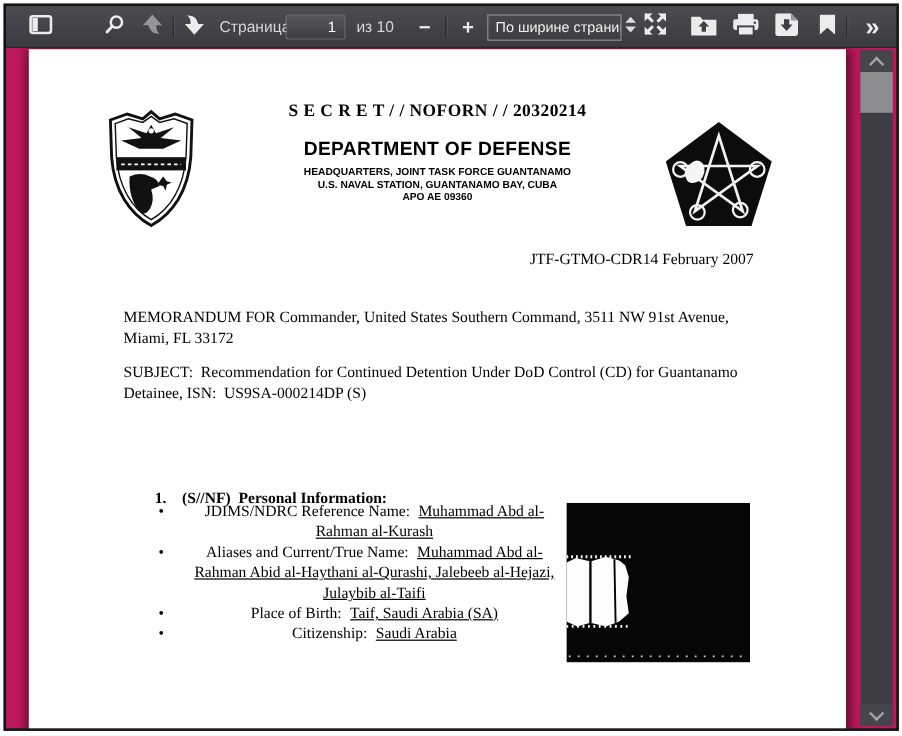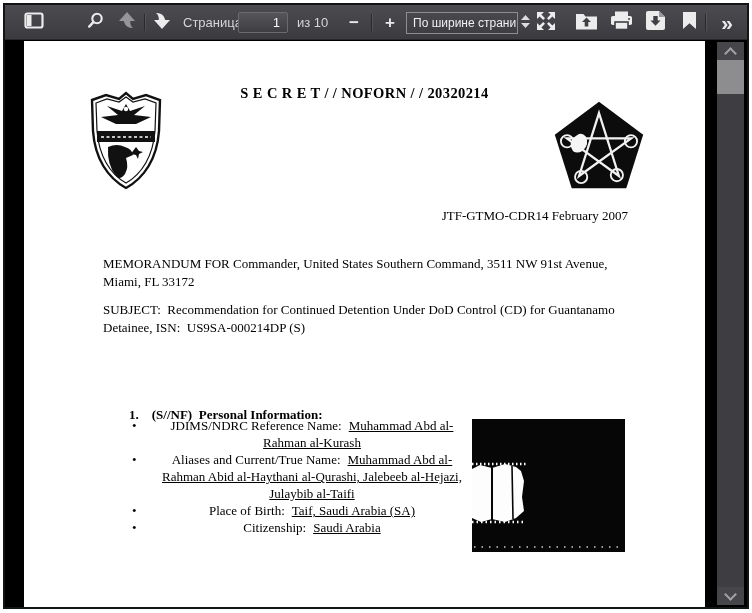--- a/index.html
+++ b/index.html
@@ -19,21 +19,21 @@
   .page-input { width:50px; height:21px; border:1px solid #6a6a6f; border-radius:2px;
                 background:linear-gradient(#55555a,#3e3e42); color:#fff; text-align:right;
                 font-size:12.5px; padding:0 7px 0 4px; outline:none; }
   .zoom-sign { color:#e8e8ea; font-size:17px; font-weight:bold; }
   .scale-select { width:112px; height:22px; border:1px solid #8d8d92; color:#f0f0f0;
                   font-size:12px; padding:0 6px; display:flex; align-items:center;
                   background:transparent; white-space:nowrap; overflow:hidden; }
   .more-glyph { color:#ececec; font-size:21px; font-weight:bold; line-height:35px; }
 
   
-  .viewer { position:relative; flex:1; background:#000000; overflow:hidden; }
+  .viewer { position:relative; flex:1; background:#be185d; overflow:hidden; }
   .page { position:absolute; left:19px; top:1px; width:681px; height:620px; background:#fff;
           box-shadow:4px 0 9px rgba(0,0,0,.5), -3px 0 7px rgba(0,0,0,.35);
           font-family:"Liberation Serif", serif; color:#000; }
 
   .classification { position:absolute; top:44px; left:0; width:100%; text-align:center;
                     font-weight:bold; font-size:14.5px; letter-spacing:.4px; }
   .letterhead { position:absolute; top:75px; left:0; width:100%; text-align:center;
                 font-family:"Liberation Sans", sans-serif; font-weight:bold; }
   .lh-title { font-size:16px; letter-spacing:.3px; margin-bottom:4px; }
   .lh-sub { font-size:8.5px; line-height:10.5px; }
@@ -198,20 +198,26 @@
       <span class="more-glyph">»</span>
     </div>
   </div>
 
   <div class="viewer">
 
     <div class="page">
 
       <div class="classification">S E C R E T / / NOFORN / / 20320214</div>
 
+      <div class="letterhead">
+        <div class="lh-title">DEPARTMENT OF DEFENSE</div>
+        <div class="lh-sub">HEADQUARTERS, JOINT TASK FORCE GUANTANAMO</div>
+        <div class="lh-sub">U.S. NAVAL STATION, GUANTANAMO BAY, CUBA</div>
+        <div class="lh-sub">APO AE 09360</div>
+      </div>
 
       <div class="seal">
         <svg width="80" height="104" viewBox="0 0 80 104">
           <path d="M6 13 L20 8 33 12 40 6 47 12 60 8 74 13 L73 44 C71 72 58 91 40 101 C22 91 9 72 7 44 Z" fill="#fff" stroke="#111" stroke-width="2.4"></path>
           <path d="M10 16 L21 12 33 15 40 10 47 15 59 12 70 16 L69 44 C67 69 56 87 40 96 C24 87 13 69 11 44 Z" fill="none" stroke="#111" stroke-width="1.2"></path>
           <path d="M40 17 l-4 7 -15 -5 11 9 -17 2 15 7 h20 l15 -7 -17 -2 11 -9 -15 5 Z" fill="#111"></path>
           <circle cx="40" cy="22" r="2.2" fill="#fff"></circle>
           <rect x="11" y="44" width="58" height="11" fill="#111"></rect>
           <line x1="15" y1="50" x2="65" y2="50" stroke="#fff" stroke-width="1.6" stroke-dasharray="3 2.5"></line>
           <path d="M22 60 q9 -4 17 0 q7 2 8 8 l-7 3 q3 9 -1 16 q-5 7 -9 2 q-9 -11 -8 -29 Z" fill="#111"></path>

